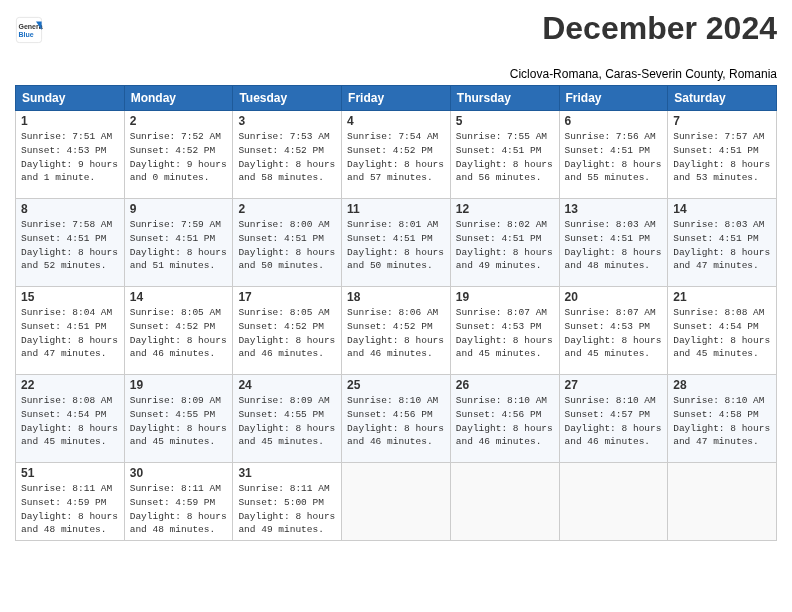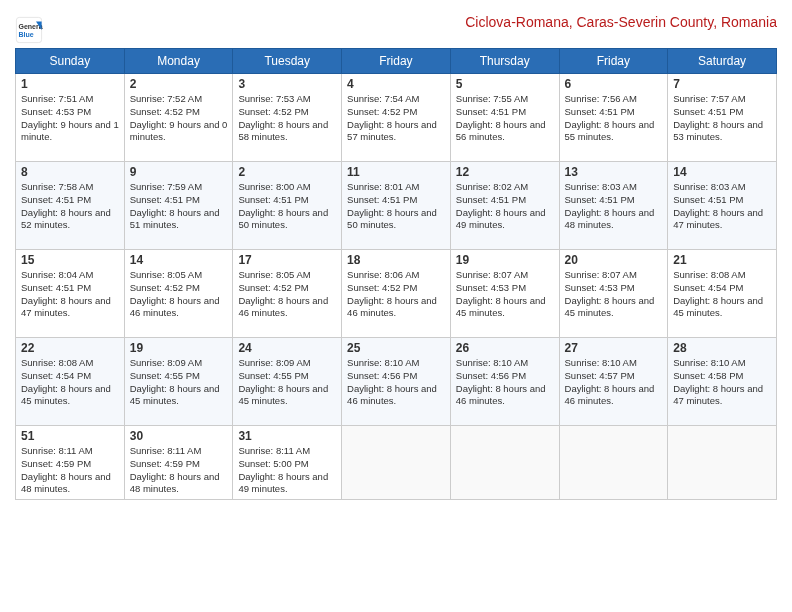--- a/index.html
+++ b/index.html
@@ -33,37 +33,37 @@
     }
     .title-block {
       text-align: right;
     }
     .main-title {
       font-size: 32px;
       font-weight: bold;
       color: #333;
     }
     .subtitle {
-      font-size: 14px;
-      color: #b91c1c;
-      margin-top: 4px;
+      font-size: 12px;
+      color: #000000;
+      margin-top: 20px;
     }
     .calendar {
       width: 100%;
       border-collapse: collapse;
       margin-top: 4px;
       font-size: 10px;
     }
     .calendar th {
       background: #2a6db5;
       color: #fff;
-      text-align: center;
+      text-align: left;
       padding: 5px 6px;
       font-size: 12px;
-      font-weight: normal;
+      font-weight: bold;
       border: 1px solid #1e5a9a;
     }
     .calendar td {
       border: 1px solid #ccc;
       padding: 3px 5px;
       vertical-align: top;
       width: calc(100% / 7);
       height: 88px;
       background: #fff;
     }
@@ -74,20 +74,21 @@
       font-size: 12px;
       font-weight: bold;
       color: #333;
       display: block;
       margin-bottom: 2px;
     }
     .day-detail {
       font-size: 9.5px;
       color: #333;
       line-height: 1.35;
+      font-family: Liberation Mono, monospace;
     }
     .empty-cell {
       background: #f9f9f9 !important;
     }
     .last-row td {
       height: 72px;
     }
   </style>
 </head>
 <body>
@@ -96,20 +97,21 @@
   <div class="header">
     <div class="logo">
       <svg class="logo-icon" viewBox="0 0 40 40">
         <rect x="2" y="2" width="36" height="36" rx="4" fill="#fff" stroke="#ddd" stroke-width="1"></rect>
         <text x="5" y="18" font-size="10" font-weight="bold" fill="#333" font-family="Arial">General</text>
         <text x="5" y="30" font-size="10" font-weight="bold" fill="#1a6fc4" font-family="Arial">Blue</text>
         <polygon points="30,8 38,8 38,20" fill="#1a6fc4"></polygon>
       </svg>
     </div>
     <div class="title-block">
+      <div class="main-title">December 2024</div>
       <div class="subtitle">Ciclova-Romana, Caras-Severin County, Romania</div>
     </div>
   </div>
 
   <table class="calendar">
     <thead>
       <tr>
         <th>Sunday</th>
         <th>Monday</th>
         <th>Tuesday</th>

